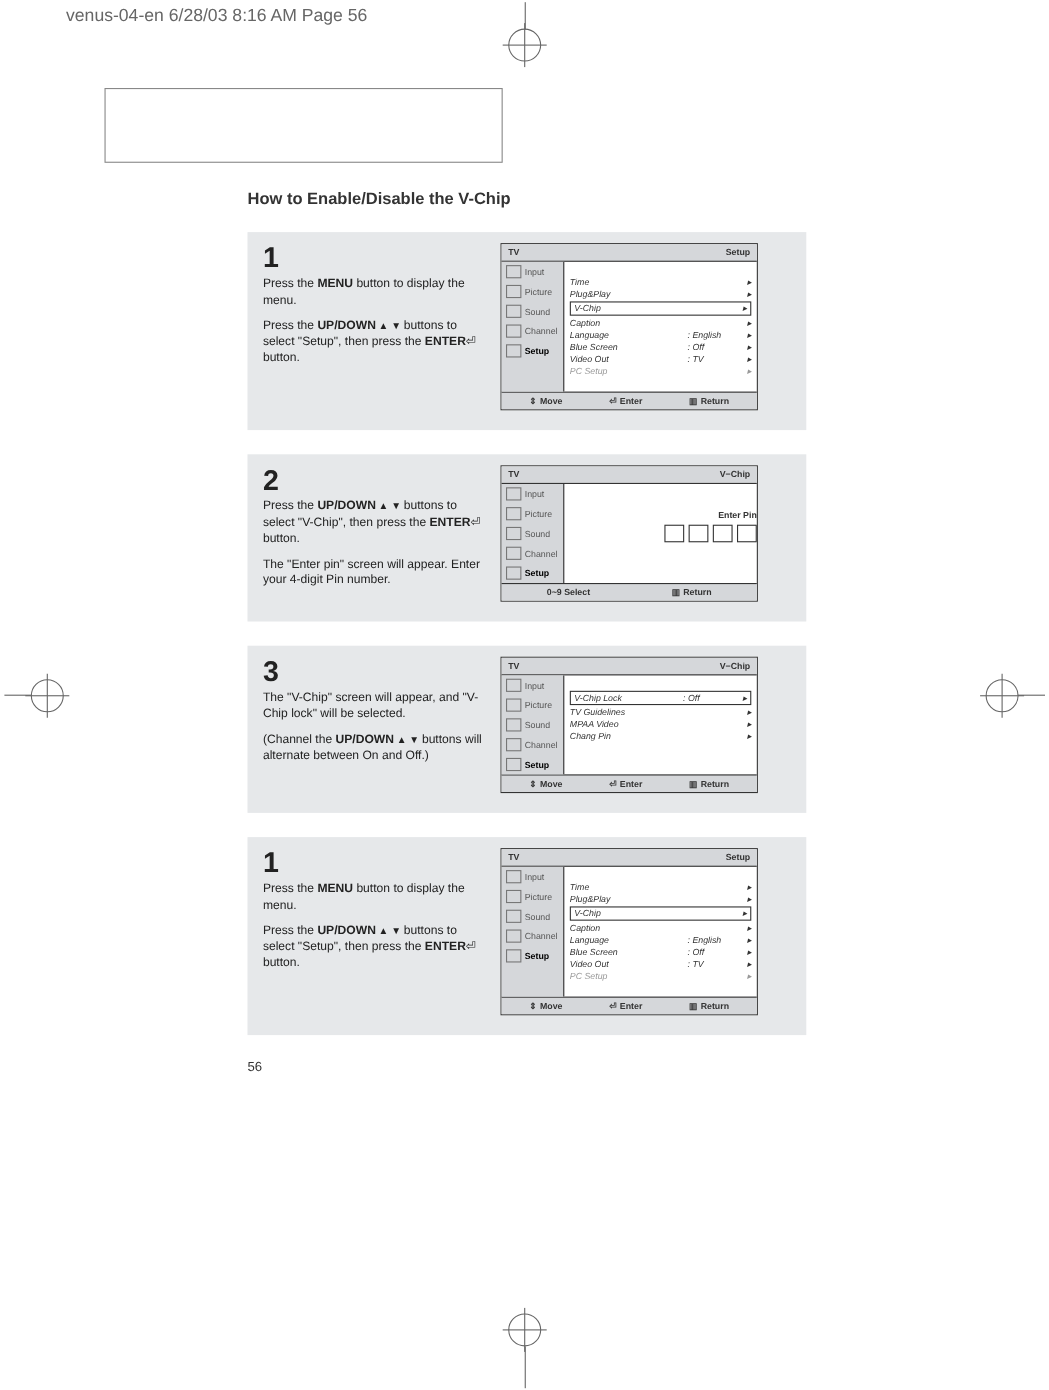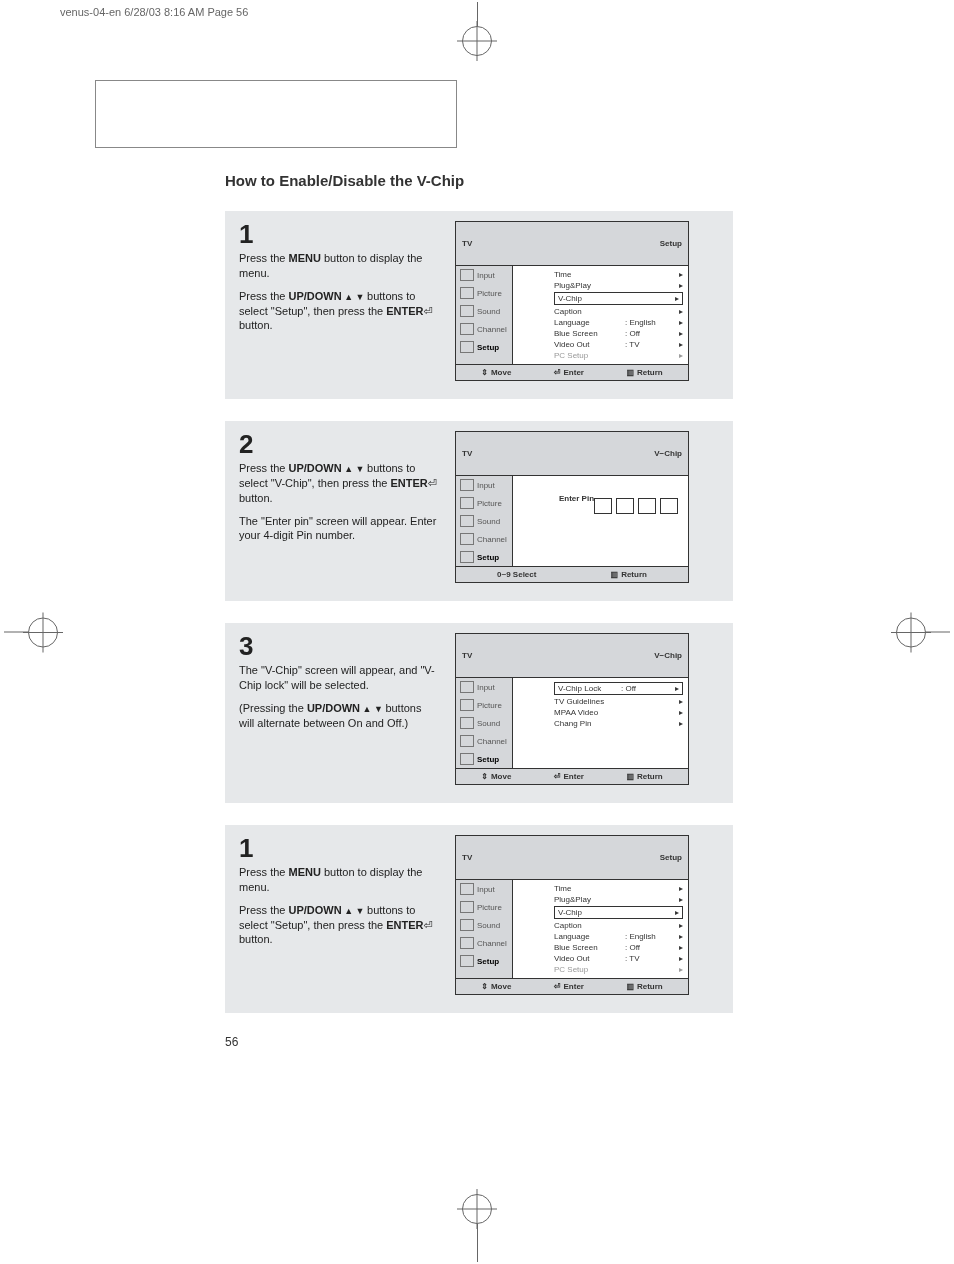--- a/index.html
+++ b/index.html
@@ -9,21 +9,21 @@
     font-family: Arial, Helvetica, sans-serif;
     width: 954px;
     height: 1264px;
     position: relative;
     color: #333;
   }
   .header-tag {
     position: absolute;
     top: 6px;
     left: 60px;
-    font-size: 11px;
+    font-size: 16px;
     color: #666;
   }
   .top-regmark {
     position: absolute;
     top: 2px;
     left: 50%;
     transform: translateX(-50%);
   }
   .regmark-vert {
     width: 1px; height: 38px; background: #666; margin: 0 auto;
@@ -103,28 +103,27 @@
 
   .osd {
     width: 232px;
     background: #fff;
     border: 1px solid #333;
     font-size: 8px;
   }
   .osd-header {
     display: flex;
     justify-content: space-between;
-    padding: 17px 6px;
+    padding: 3px 6px;
     border-bottom: 1px solid #333;
     font-weight: bold;
     background: #d5d7da;
   }
   .osd-body {
     display: flex;
-    gap: 36px;
   }
   .osd-side {
     width: 56px;
     border-right: 1px solid #333;
     background: #d5d7da;
   }
   .osd-side .sitem {
     display: flex;
     align-items: center;
     gap: 3px;
@@ -134,21 +133,22 @@
   .osd-side .sitem.sel {
     color: #000;
     font-weight: bold;
   }
   .osd-side .sicon {
     width: 12px; height: 10px; border: 1px solid #777;
     display: inline-block;
   }
   .osd-main {
     flex: 1;
-    padding: 3px 5px;
+    padding: 13px 5px;
+    font-style: italic;
   }
   .osd-row {
     display: flex;
     align-items: center;
     padding: 1px 0;
   }
   .osd-row.hl {
     border: 1px solid #333;
     padding: 1px 3px;
     margin: 1px 0;
@@ -165,24 +165,24 @@
     font-weight: bold;
   }
   .osd-footer span { display: flex; align-items: center; gap: 3px; }
   .pin-boxes { display: flex; gap: 4px; margin-top: 4px; }
   .pin-boxes span {
     width: 16px; height: 14px; border: 1px solid #333; display: inline-block; background: #fff;
   }
   .osd-center {
     flex: 1;
     display: flex;
-    flex-direction: row;
-    align-items: flex-start;
+    flex-direction: column;
+    align-items: flex-end;
     justify-content: center;
-    padding: 18px 0 20px;
+    padding: 6px 0 20px;
     font-weight: bold;
   }
   .footer-pagenum {
     text-align: left;
     margin: 12px 0 0 130px;
     width: 480px;
     font-size: 12px;
   }
   .bottom-regmark {
     position: absolute;
@@ -375,21 +375,21 @@
           </span>
       </div>
     </div>
   </div>
 
   <div class="step-block">
     <div class="step-text">
       <div class="step-num">3</div>
       <p>The "V-Chip" screen will appear, and "V-Chip lock" will be selected.</p>
       <p>
-        <span>(Pressing the </span><b>UP/DOWN</b><span class="tri"> ▲ ▼ </span><span> buttons will alternate between On and Off.)</span>
+        <span>(Channel the </span><b>UP/DOWN</b><span class="tri"> ▲ ▼ </span><span> buttons will alternate between On and Off.)</span>
       </p>
     </div>
 
     <div class="osd">
       <div class="osd-header">
         <span>TV</span>
         <span>V−Chip</span>
       </div>
       <div class="osd-body">
         <div class="osd-side">

